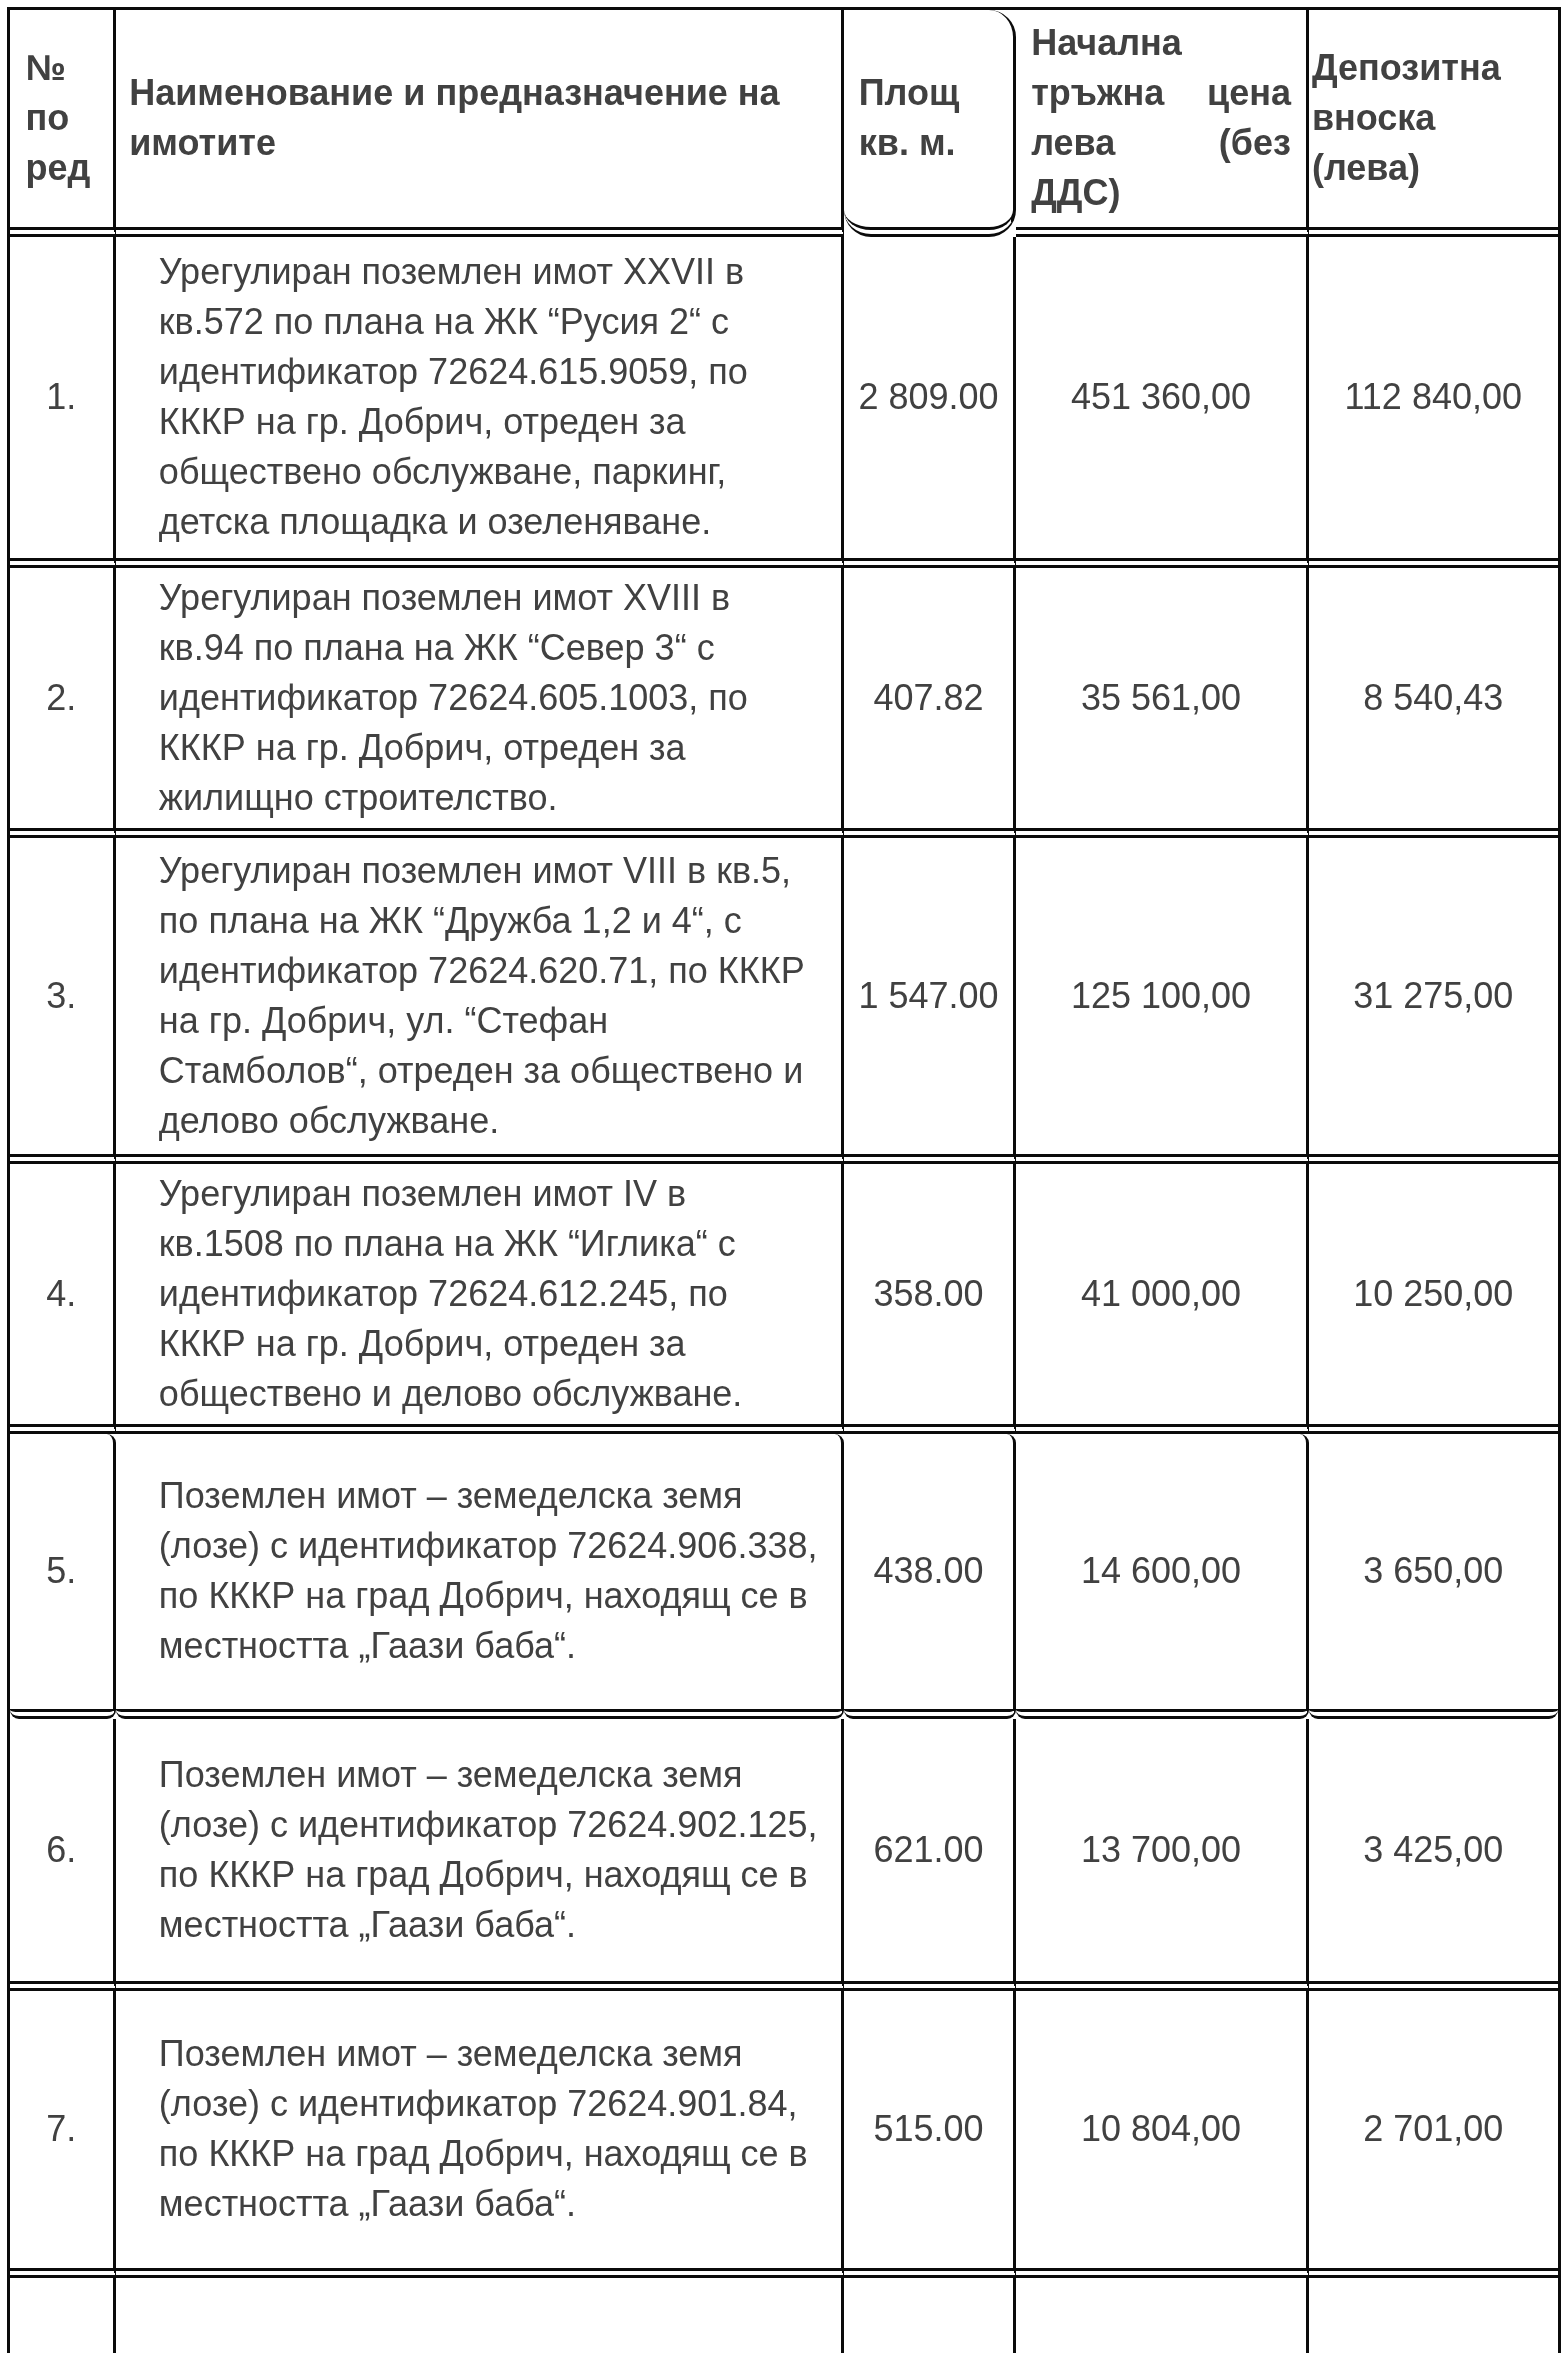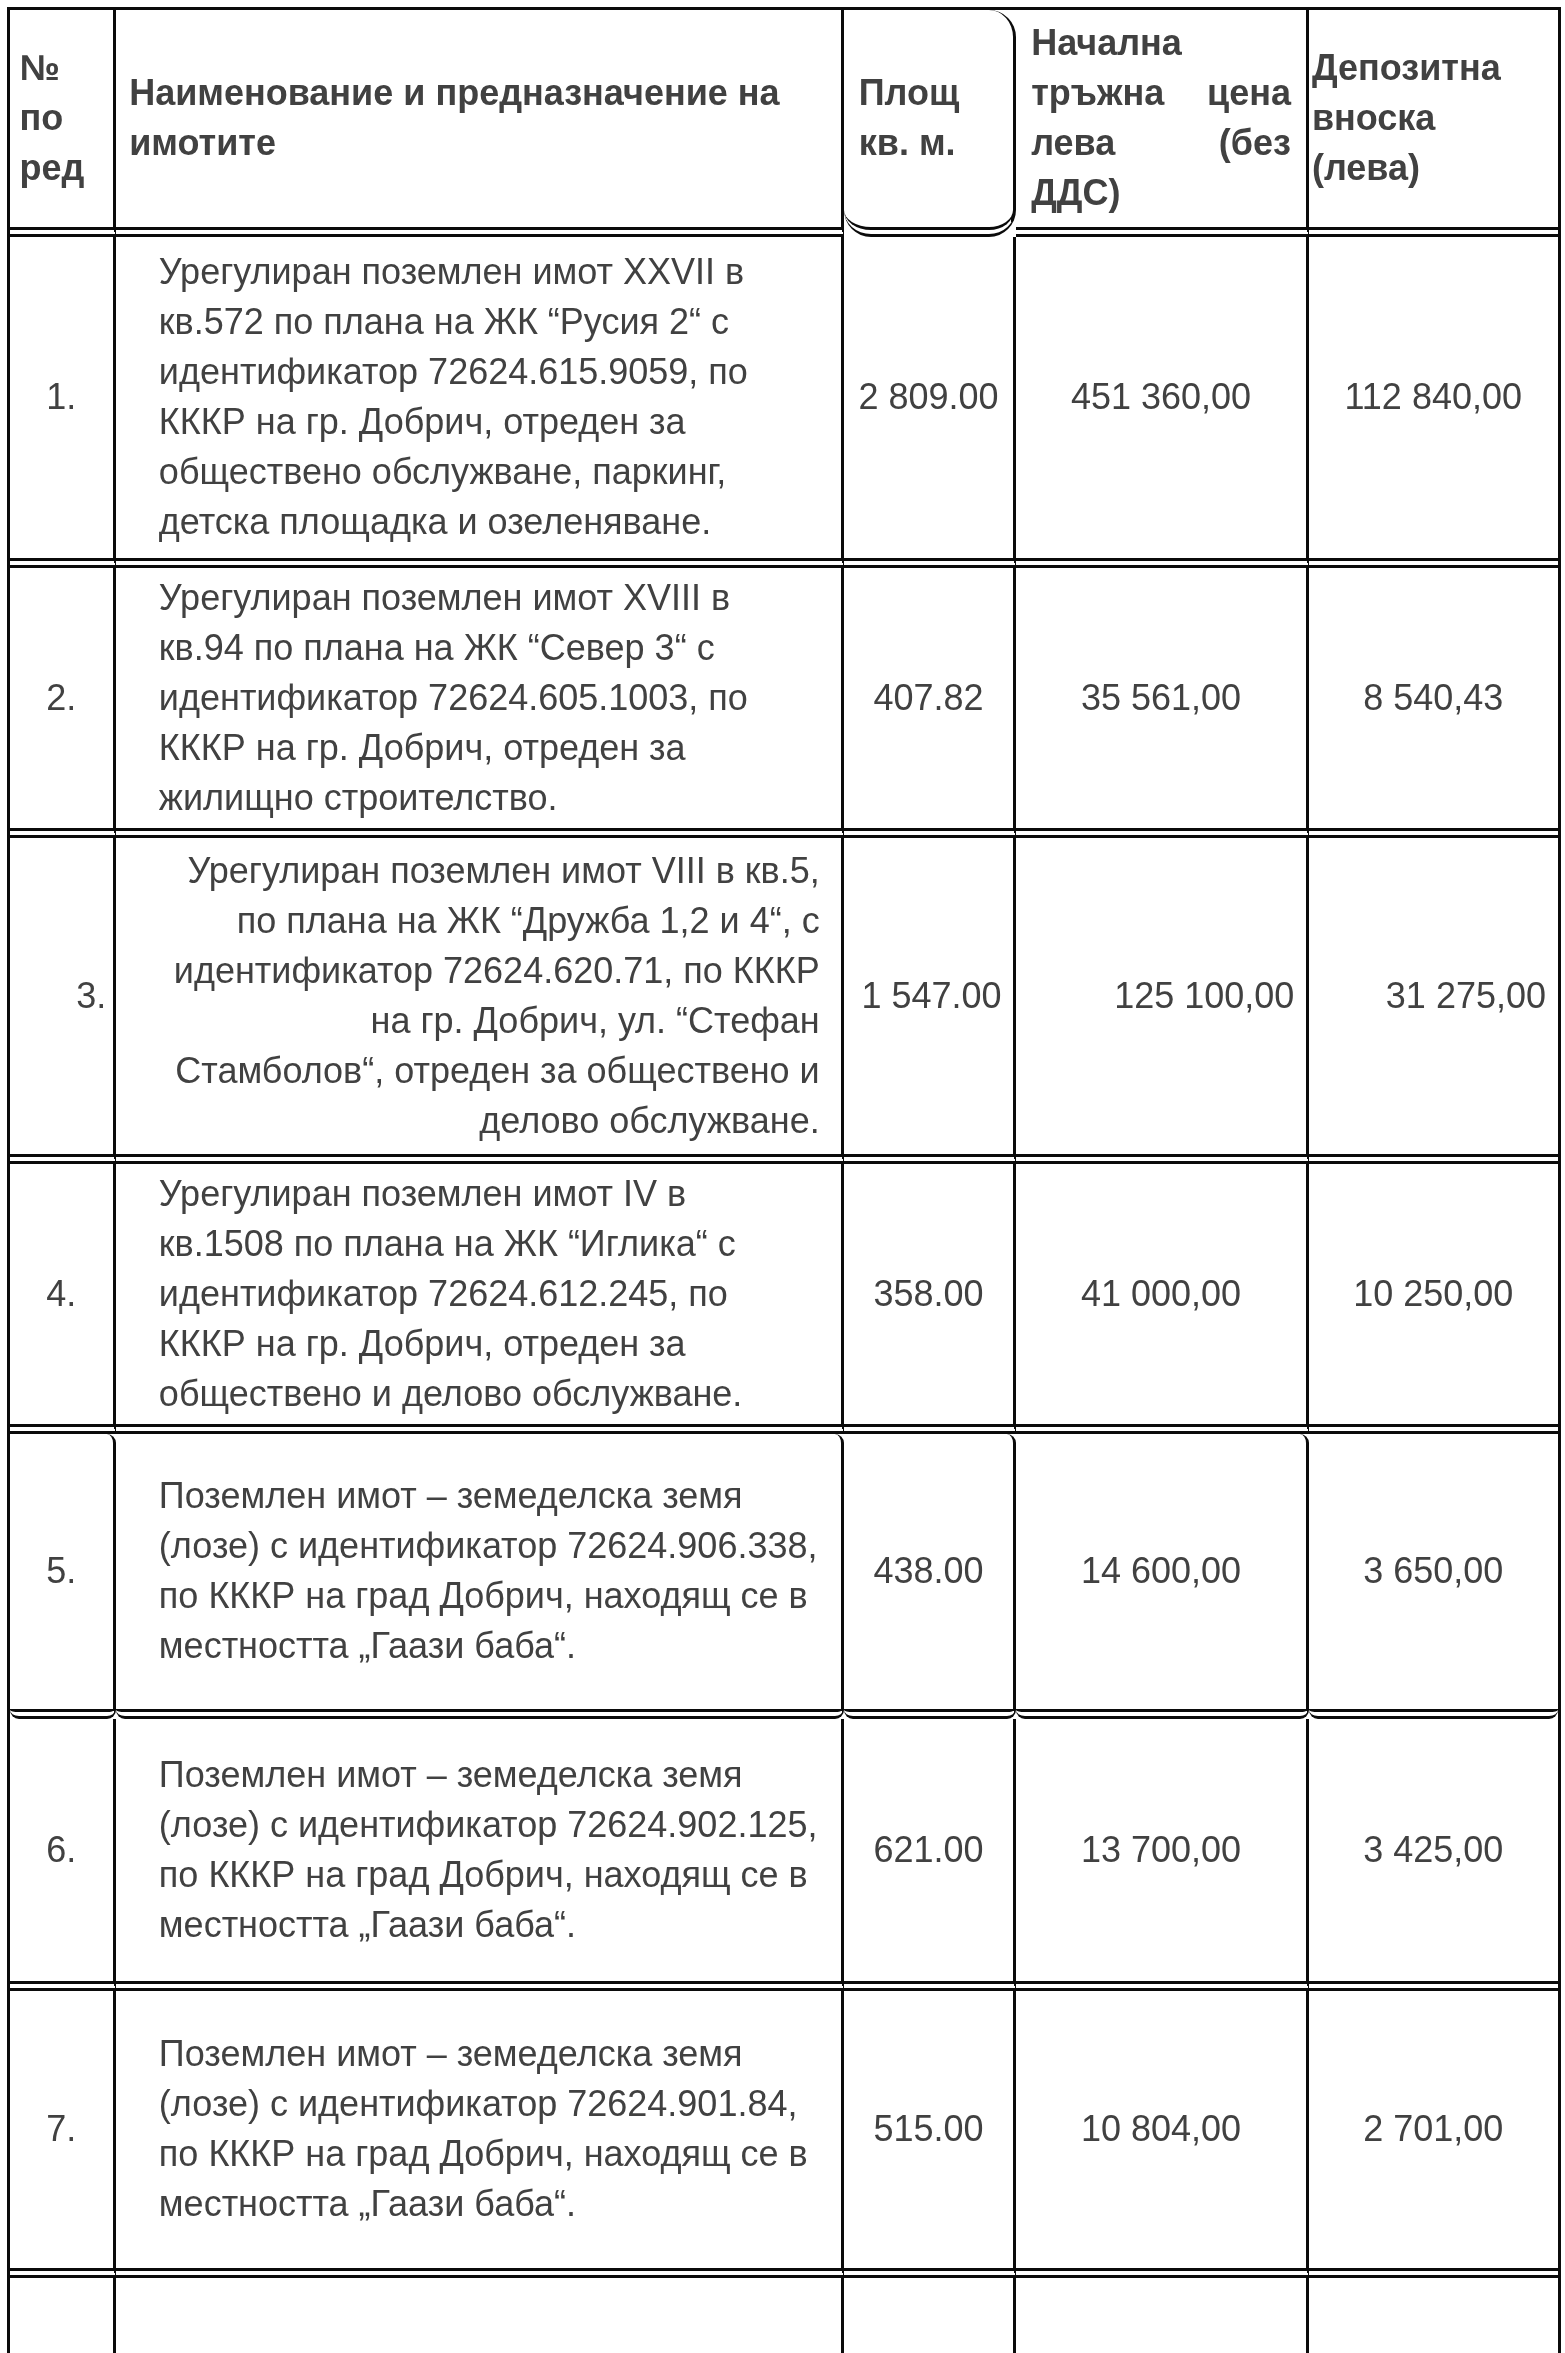--- a/index.html
+++ b/index.html
@@ -43,33 +43,33 @@
     overflow: hidden;
     word-wrap: break-word;
   }
   th:last-child, td:last-child { border-right: none; }
 
   thead th {
     font-weight: bold;
     text-align: left;
     height: 207px;
   }
-  th.h-num     { padding-left: 10px; }
+  th.h-num     { padding-left: 16px; }
   th.h-desc    { padding-left: 13.3px; }
   th.h-area    { padding-left: 15px; border-radius: 27px; }
   th.h-price   { text-align: justify; text-align-last: left; padding-left: 15px; padding-right: 15px; }
   th.h-deposit { padding-left: 3px; }
 
   td.t-num  { text-align: center; padding: 5px 6.6px; }
   td.t-desc { text-align: left; padding-left: 43px; padding-right: 21px; }
   td.t-area, td.t-price, td.t-deposit { text-align: center; padding: 5px 11.6px; }
 
   tr.r1 td { height: 311px; }
   tr.r2 td { height: 244px; }
-  tr.r3 td { height: 306px; text-align: right; }
+  tr.r3 td { height: 306px; }
   tr.r4 td { height: 250px; }
   tr.r5 td { height: 265px; border-radius: 9px; }
   tr.r6 td { height: 252px; }
   tr.r7 td { height: 267px; }
   tr.r8 td { height: 273px; border-bottom: none; }
 </style>
 </head>
 <body>
 
 <div class="page">

